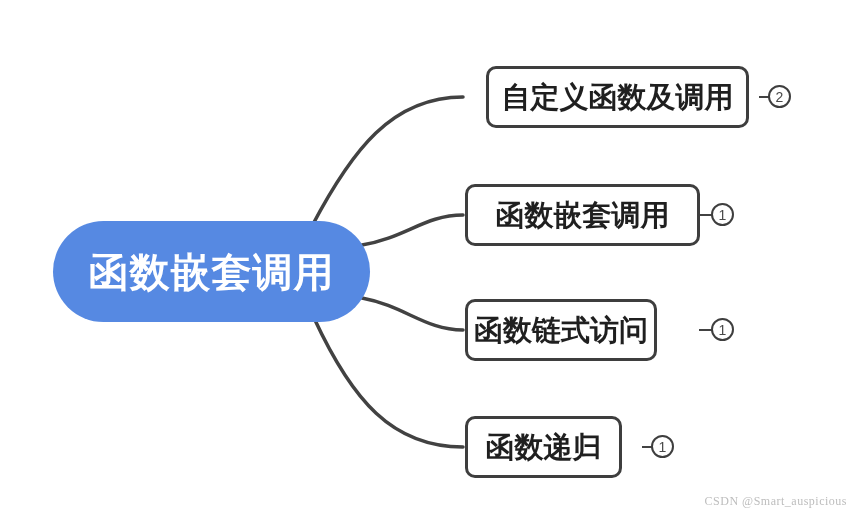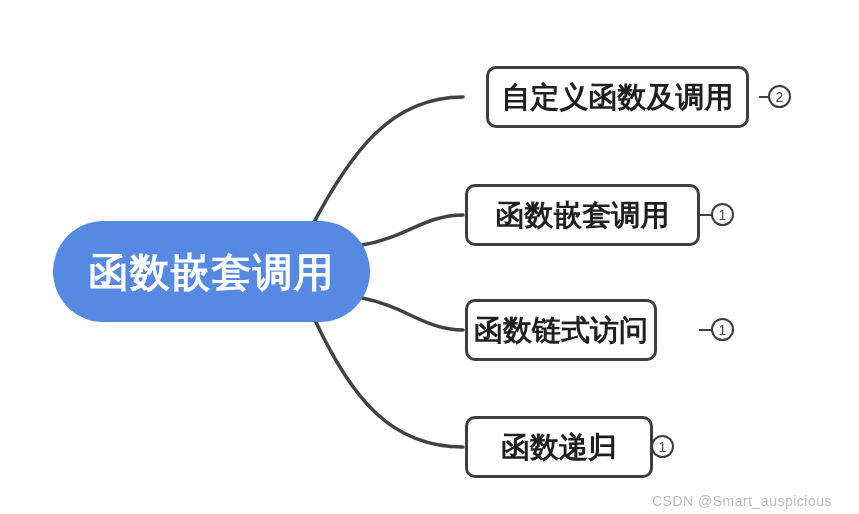--- a/index.html
+++ b/index.html
@@ -53,40 +53,40 @@
     z-index:2;cursor:default;
   }
   .branch-node .branch-label{
     color:var(--branch-text);
     font-size:29px;font-weight:700;
     white-space:nowrap;line-height:1;
   }
   .b1{left:465px;top:66px;width:263px;margin-left:21px;}
   .b2{left:465px;top:184px;width:235px;}
   .b3{left:465px;top:299px;width:192px;}
-  .b4{left:465px;top:416px;width:188px;}
+  .b4{left:465px;top:416px;width:157px;}
   .badge{
     position:absolute;width:23px;height:23px;
     background:#fff;
     border:2px solid var(--badge-border);
     border-radius:50%;
     display:flex;align-items:center;justify-content:center;
     color:var(--badge-text);
     font-size:14px;line-height:1;
     z-index:2;cursor:default;
   }
   .g1{left:768px;top:85px;}
   .g2{left:711px;top:203px;}
   .g3{left:711px;top:318px;}
   .g4{left:651px;top:435px;}
   .watermark{
-    position:absolute;right:27px;bottom:5px;
+    position:absolute;right:12px;bottom:5px;
     color:var(--watermark-text);
-    font-size:14px;letter-spacing:.5px;
-    z-index:1;white-space:nowrap;
+    font-size:12px;letter-spacing:.5px;
+    z-index:1;white-space:nowrap;font-family:Liberation Serif, serif;
   }
 </style>
 </head>
 <body>
 
 <div class="canvas">
 
   <svg class="wires" viewBox="0 0 859 514" aria-hidden="true">
     <path d="M312,226 C352,150 392,97 463,97"></path>
     <path d="M362,245 C405,238 425,215 463,215"></path>

